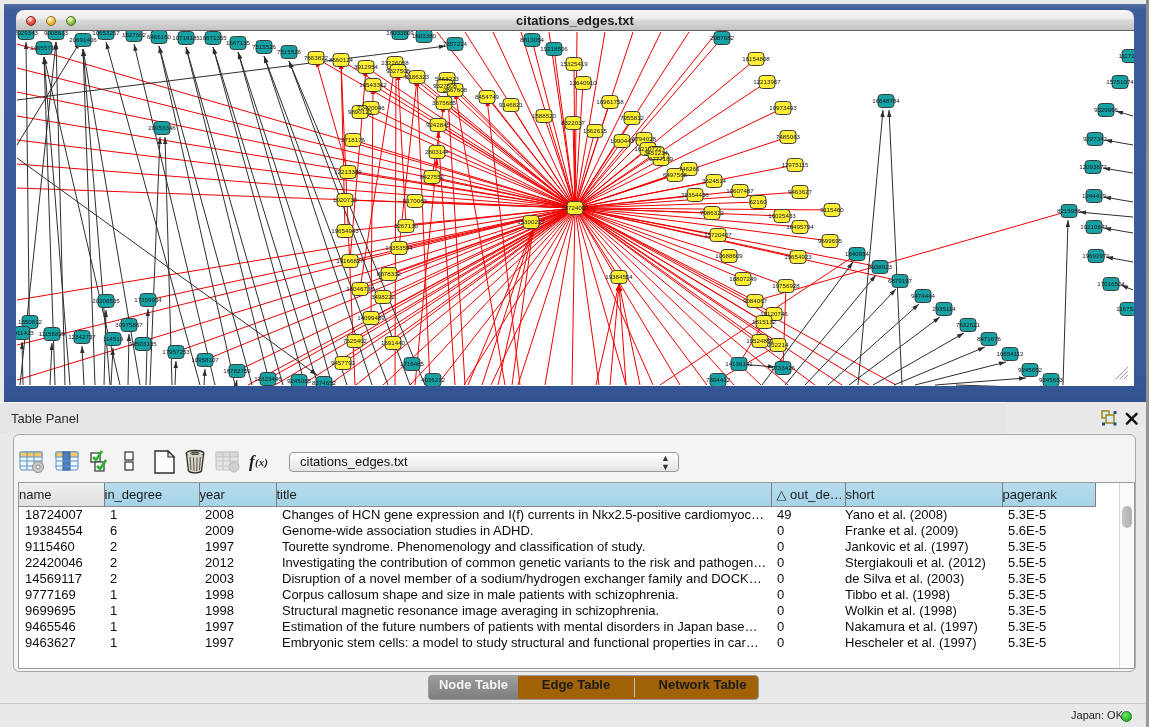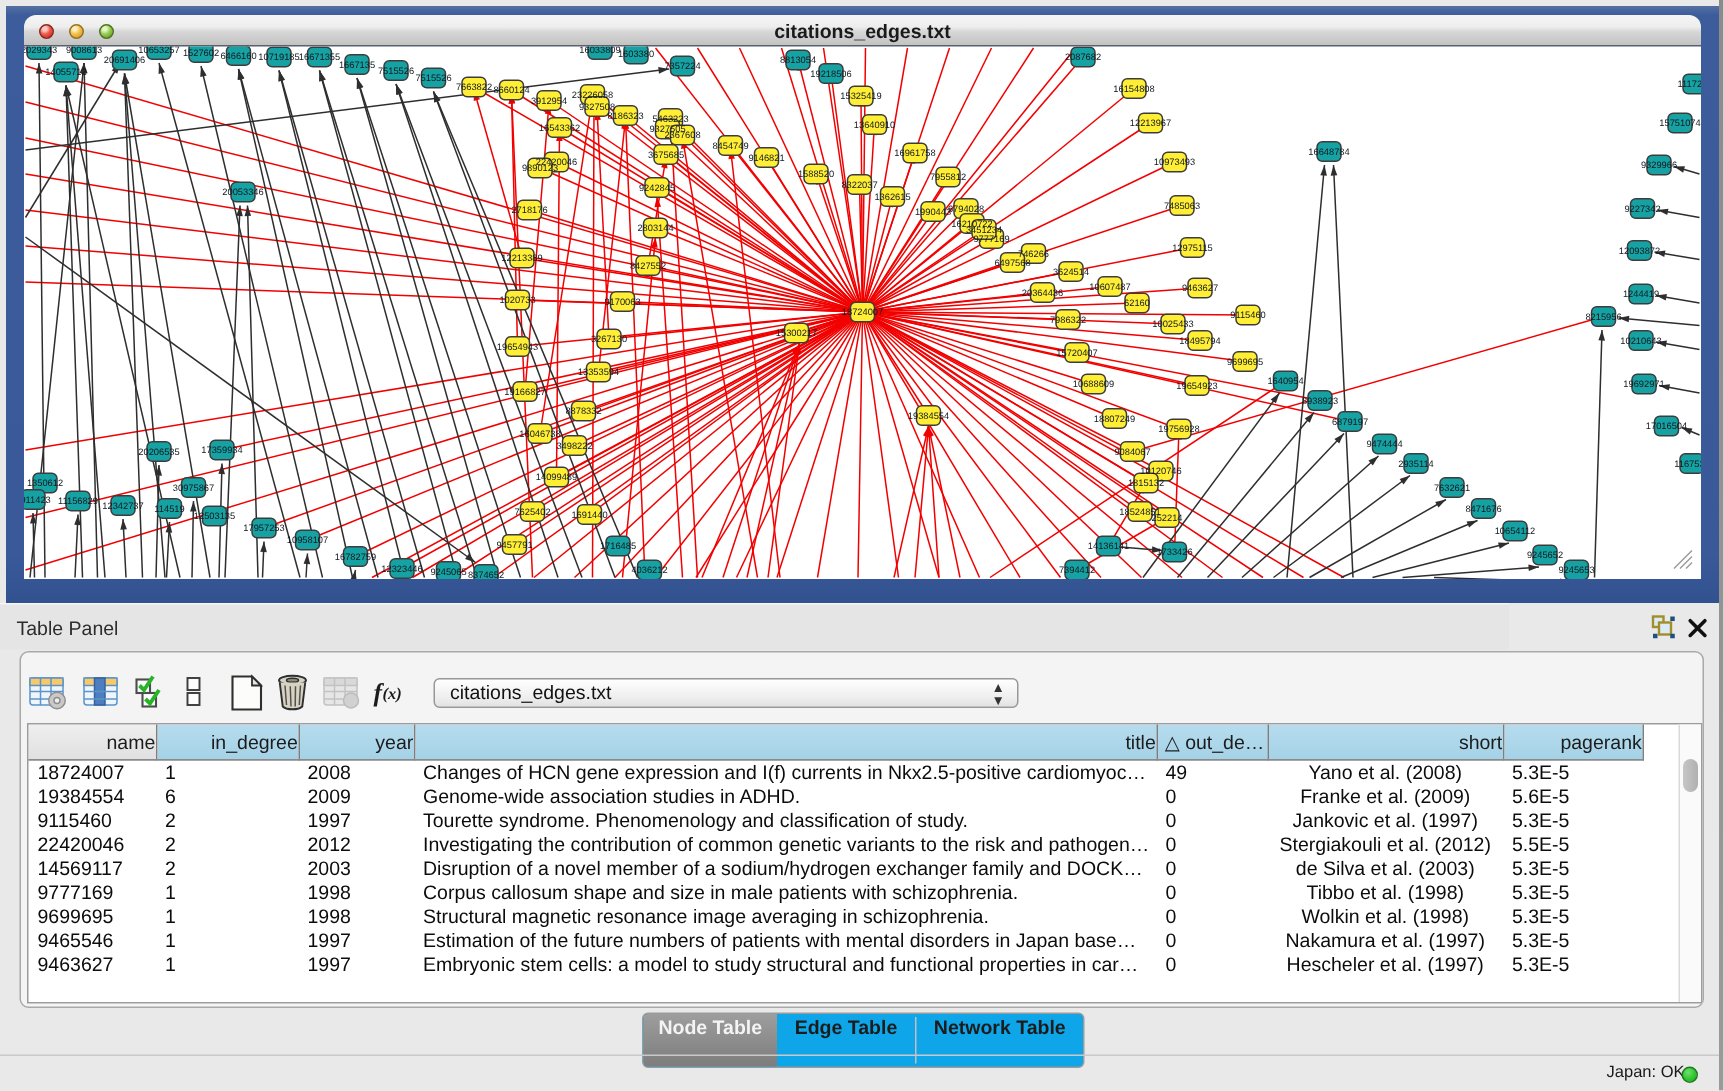--- a/index.html
+++ b/index.html
@@ -31,35 +31,35 @@
 #tp-title span { position:absolute; left:11px; top:8px; font-size:13px; color:#2d2d2d; }
 #panel { left:13px; top:434px; width:1123px; height:238px; background:#f4f4f4;
   border:1px solid #a9a9a9; border-radius:6px; }
 #combo { left:289px; top:452px; width:390px; height:20px; border:1px solid #989898;
   border-radius:4px; background:linear-gradient(180deg,#ffffff,#ededed 70%,#e2e2e2);
   font-size:13px; color:#111; line-height:18px; padding-left:10px; }
 #combo .arr { position:absolute; right:8px; top:1px; font-size:9px; color:#333; line-height:9px;}
 #tablewrap { left:18px; top:482px; width:1117px; height:187px; background:#fff;
   border:1px solid #9c9c9c; }
 table { border-collapse:collapse; table-layout:fixed; font-size:13px; }
-thead td { height:23px; text-align:right; color:#1c1c1c;
+thead td { height:23px; text-align:left; color:#1c1c1c;
   background:linear-gradient(180deg,#b6dcee,#a5d2e7); border-right:1px solid #7e7e7e;
   border-bottom:1px solid #8a8a8a; overflow:hidden; white-space:nowrap;}
 thead td.first { background:linear-gradient(180deg,#efefef,#e0e0e0); }
 tbody td { height:16px; padding:0 0 0 6px; color:#0c0c0c; white-space:nowrap;
   overflow:hidden; }
-tbody td.c { text-align:center; padding:0; }
+tbody td.c { text-align:left; padding:0; }
 #vsb { left:1119px; top:483px; width:15px; height:185px; background:#fafafa;
   border-left:1px solid #d9d9d9; }
 #vsb .thumb { position:absolute; left:2px; top:23px; width:10px; height:22px;
   background:linear-gradient(90deg,#c6c6c6,#b0b0b0); border-radius:5px; }
 
 
-#tabs { left:428px; top:675px; height:37px; border:1px solid #9b9b9b; border-radius:4px;
-  background:#0ea5e9; font-size:13px; display:flex; overflow:hidden; }
+#tabs { left:428px; top:675px; height:25px; border:1px solid #9b9b9b; border-radius:4px;
+  background:#a16207; font-size:13px; display:flex; overflow:hidden;gap:12px; }
 #tabs .seg { line-height:18px; text-align:center; color:#1c1c1c; font-weight:700; }
 #tabs .w1 { width:89px; } #tabs .w2 { width:92px; } #tabs .w3 { width:111px; }
 #tabs .sel { background:linear-gradient(180deg,#9d9d9d,#7d7d7d); color:#f4f4f4; }
 #tabs .div { width:1px; background:#c0c0c0; margin:2px 0; }
 
 #statusline { left:0; top:703px; width:1146px; height:1px; background:#c9c9c9; }
 #mem { right:26px; top:709px; font-size:11px; color:#1a1a1a; }
 #memdot { left:1121px; top:711px; width:11px; height:11px; border-radius:50%;
   background:radial-gradient(circle at 38% 32%, #6fe06f, #2cc32c 60%, #23a523);
   border:1px solid #1d7a1d; }

